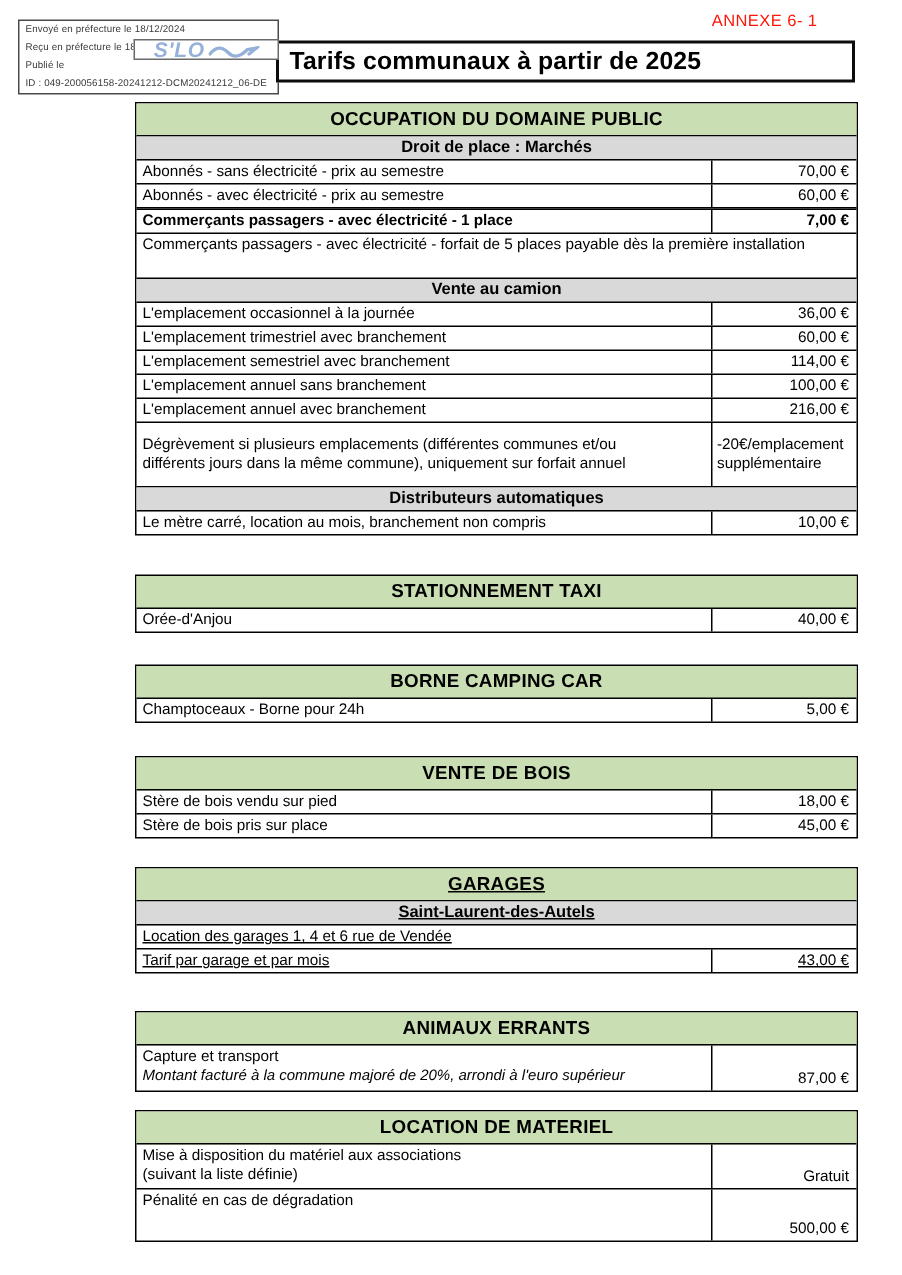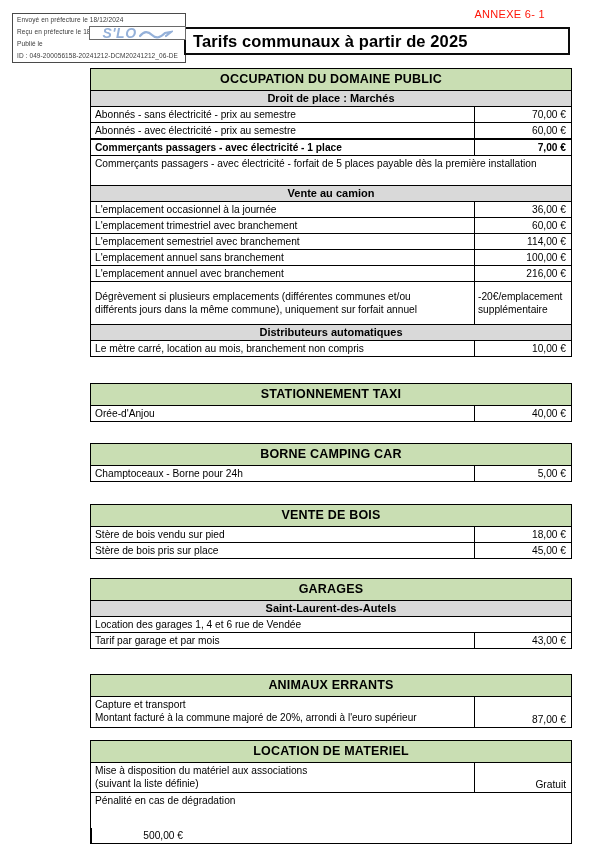--- a/index.html
+++ b/index.html
@@ -39,21 +39,21 @@
     display:flex; align-items:center; padding-left:7px;
     font-size:16.5px; font-weight:bold; letter-spacing:0.1px;
   }
 
   
   .content { position:absolute; left:90px; top:68px; width:482px; }
   .tarif-table { border:1.5px solid #000; background:#fff; }
   .content .tarif-table:nth-of-type(2){ margin-top:26px; }
   .content .tarif-table:nth-of-type(3){ margin-top:21px; }
   .content .tarif-table:nth-of-type(4){ margin-top:22px; }
-  .content .tarif-table:nth-of-type(5){ margin-top:19px; }
+  .content .tarif-table:nth-of-type(5){ margin-top:19px;text-decoration:underline; }
   .content .tarif-table:nth-of-type(6){ margin-top:25px; }
   .content .tarif-table:nth-of-type(7){ margin-top:12px; }
 
   .thead {
     background:var(--header-green,#c9deb3);
     font-weight:bold; font-size:12.5px; text-align:center;
     padding:3px 0 4px 0; border-bottom:1px solid #000; letter-spacing:0.2px;
   }
   .subhead {
     background:var(--subheader-gray,#d9d9d9);
@@ -61,21 +61,21 @@
     padding:1px 0 2px 0; border-bottom:1px solid #000;
   }
   .row { display:flex; min-height:15px; border-bottom:1px solid #000;gap:20px; }
   .tarif-table > :last-child { border-bottom:none; }
   .row.bold { font-weight:bold; border-top:1px solid #000; border-bottom:1.5px solid #000; }
   .lab {
     flex:1; padding:1px 4px; font-size:10.2px; line-height:13px;
     display:flex; flex-direction:column; justify-content:flex-start;
   }
   .lab.vc { justify-content:center; padding-top:3px; padding-bottom:3px; }
-  .lab .i-line { font-size:10px; }
+  .lab .i-line { font-style:italic; font-size:10px; }
   .price {
     width:97px; border-left:1px solid #000; padding:1px 5px 1px 3px;
     font-size:10.2px; line-height:13px;
     display:flex; flex-direction:column; justify-content:center;
     align-items:flex-end; text-align:right;
   }
   .price.vb { justify-content:flex-end; }
   .price.pl { align-items:flex-start; text-align:left; justify-content:center; }
 </style>
 </head>
@@ -234,20 +234,20 @@
     </div>
     <div class="tarif-table">
       <div class="thead">LOCATION DE MATERIEL</div>
       <div class="row" style="min-height: 30px;">
         <div class="lab">
           <div>Mise à disposition du matériel aux associations</div>
           <div>(suivant la liste définie)</div>
         </div>
         <div class="price vb">Gratuit</div>
       </div>
-      <div class="row" style="min-height: 34px; flex-direction: column;">
+      <div class="row" style="min-height: 34px;">
         <div class="lab">
           <div>Pénalité en cas de dégradation</div>
         </div>
         <div class="price vb">500,00 €</div>
       </div>
     </div>
   </div>
 
 </body></html>

